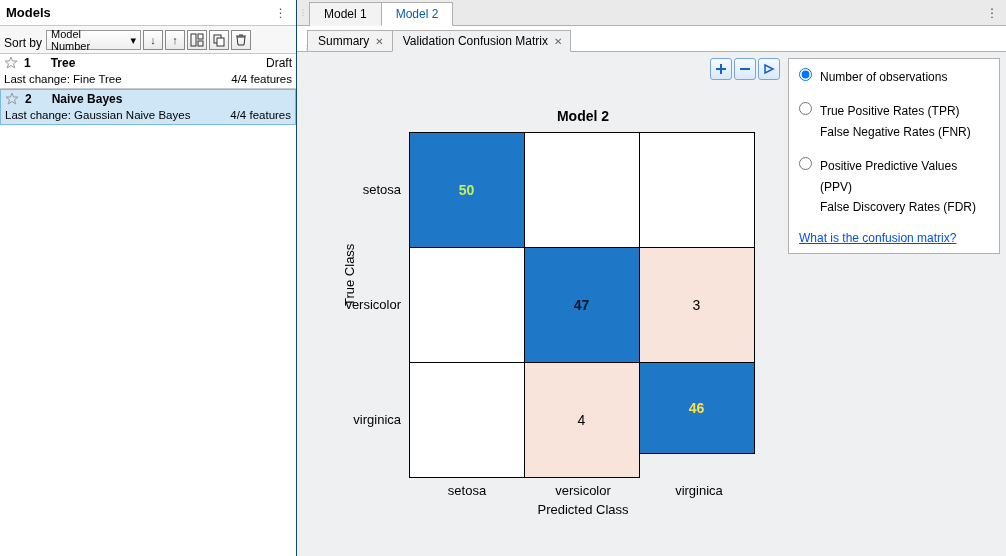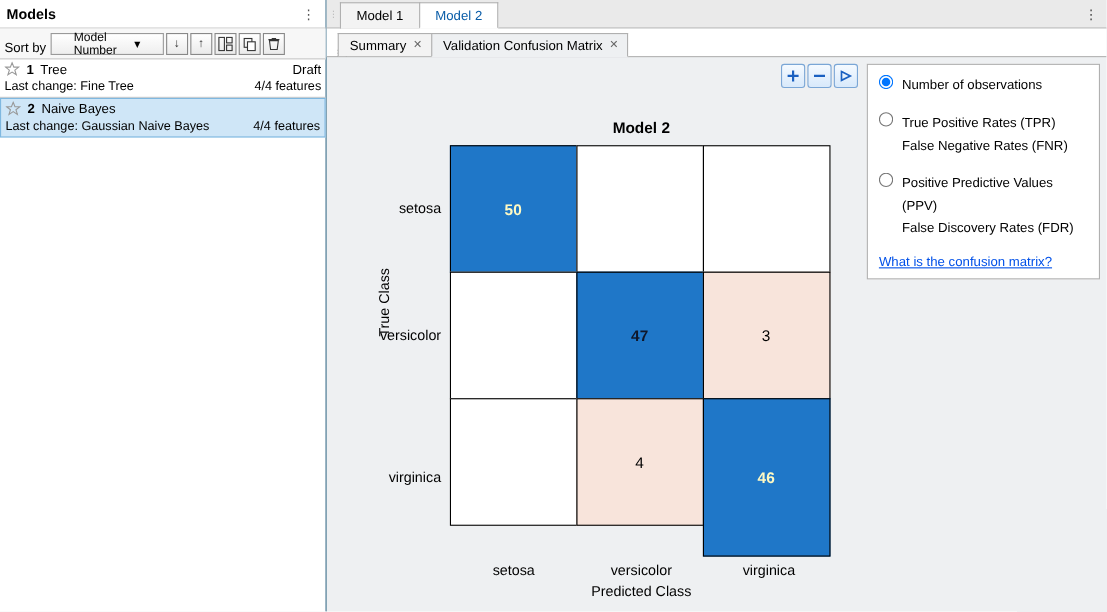--- a/index.html
+++ b/index.html
@@ -8,31 +8,31 @@
 .app { display: flex; width: 100%; height: 100%; }
 
 
 .left { width: 297px; border-right: 1px solid #0c4a6e; display: flex; flex-direction: column; background: #fff; }
 .left-header { display: flex; align-items: center; justify-content: space-between; padding: 4px 6px; border-bottom: 1px solid #c8c8c8; height: 26px; }
 .left-header h2 { font-size: 13px; font-weight: bold; }
 .menu-dots { width: 20px; text-align: center; cursor: pointer; color: #555; letter-spacing: -1px; }
 
 .sort-row { display: flex; align-items: flex-end; gap: 2px; padding: 3px 4px; border-bottom: 1px solid #c8c8c8; background: #f7f7f7; height: 28px; }
 .sort-label { font-size: 12px; margin-right: 2px; }
-.sort-select { flex: 0 0 95px; border: 1px solid #999; background: linear-gradient(#fff,#eee); padding: 1px 20px; height: 20px; font-size: 11px; display: flex; align-items: center; justify-content: space-between; cursor: pointer; gap: 16px; }
+.sort-select { flex: 0 0 95px; border: 1px solid #999; background: linear-gradient(#fff,#eee); padding: 1px 4px; height: 20px; font-size: 11px; display: flex; align-items: center; justify-content: space-between; cursor: pointer; gap: 16px; }
 .tb-btn { width: 20px; height: 20px; border: 1px solid #888; background: linear-gradient(#fff,#eaeaea); display: flex; align-items: center; justify-content: center; cursor: pointer; font-size: 11px; color: #333; }
 .tb-btn svg { width:14px; height:14px; }
 
 .model-item { border-bottom: 1px solid #c8c8c8; }
 .model-item.selected { background: #cfe6f7; border:1px solid #7fb8e0; }
 .mi-row1 { display: flex; align-items: center; padding: 2px 4px; gap: 4px; }
 .star { width:14px; height:14px; flex-shrink:0; }
 .star svg { width:14px; height:14px; display:block; }
 .mi-num { font-weight: bold; margin-left:2px;}
-.mi-name { font-weight: normal; margin-left:2px;}
+.mi-name { font-weight: bold; margin-left:16px;}
 .mi-badge { margin-left:auto; font-weight:normal; }
 .mi-badge.framed { border:1px solid #888; padding:1px 4px; background:#fff; }
 .mi-row2 { display:flex; justify-content:space-between; padding:1px 4px 3px 4px; font-size:11.5px; }
 
 
 .right { flex:1; display:flex; flex-direction:column; background:#eef0f2; }
 .tabs-outer { display:flex; align-items:center; background:#eaeaea; height:26px; border-bottom:1px solid #b0b0b0; }
 .tab { padding:4px 14px; font-size:12px; border:1px solid #b0b0b0; border-bottom:none; margin-top:2px; margin-left:-1px; background:#f3f3f3; cursor:pointer; position:relative; }
 .tab.first { margin-left:6px;}
 .tab.active { background:#fff; color:#0a5da8; font-weight:normal; border-bottom:1px solid #fff; }
@@ -184,39 +184,39 @@
         </div>
 
         <div class="chart-wrap">
           <div class="chart-title" style="left:calc(72px + 174px);">Model 2</div>
           <div style="position:relative;">
             <div style="position:absolute; left:12px; top:174px; transform:translateY(-50%) rotate(-90deg); transform-origin:left center; font-size:13px;">True Class</div>
             <div id="matrix-rows">
                 <div class="row-wrap">
                   <div class="row-label">setosa</div>
                   <div style="display: flex;">
-                    <div style="width: 116px; height: 116px; border: 1px solid rgb(0, 0, 0); display: flex; align-items: center; justify-content: center; font-size: 14px; margin: -0.5px; background: rgb(31, 119, 200); color: #fef9c3; font-weight: bold;">50</div>
+                    <div style="width: 116px; height: 116px; border: 1px solid rgb(0, 0, 0); display: flex; align-items: center; justify-content: center; font-size: 14px; margin: -0.5px; background: rgb(31, 119, 200); color: #bef264; font-weight: bold;">50</div>
                     <div style="width: 116px; height: 116px; border: 1px solid rgb(0, 0, 0); display: flex; align-items: center; justify-content: center; font-size: 14px; margin: -0.5px; background: rgb(255, 255, 255);"></div>
                     <div style="width: 116px; height: 116px; border: 1px solid rgb(0, 0, 0); display: flex; align-items: center; justify-content: center; font-size: 14px; margin: -0.5px; background: rgb(255, 255, 255);"></div>
                   </div>
                 </div>
                 <div class="row-wrap">
                   <div class="row-label">versicolor</div>
                   <div style="display: flex;">
                     <div style="width: 116px; height: 116px; border: 1px solid rgb(0, 0, 0); display: flex; align-items: center; justify-content: center; font-size: 14px; margin: -0.5px; background: rgb(255, 255, 255);"></div>
                     <div style="width: 116px; height: 116px; border: 1px solid rgb(0, 0, 0); display: flex; align-items: center; justify-content: center; font-size: 14px; margin: -0.5px; background: rgb(31, 119, 200); color: #0f172a; font-weight: bold;">47</div>
                     <div style="width: 116px; height: 116px; border: 1px solid rgb(0, 0, 0); display: flex; align-items: center; justify-content: center; font-size: 14px; margin: -0.5px; background: rgb(248, 228, 219);">3</div>
                   </div>
                 </div>
                 <div class="row-wrap">
                   <div class="row-label">virginica</div>
                   <div style="display: flex;">
                     <div style="width: 116px; height: 116px; border: 1px solid rgb(0, 0, 0); display: flex; align-items: center; justify-content: center; font-size: 14px; margin: -0.5px; background: rgb(255, 255, 255);"></div>
                     <div style="width: 116px; height: 116px; border: 1px solid rgb(0, 0, 0); display: flex; align-items: center; justify-content: center; font-size: 14px; margin: -0.5px; background: rgb(248, 228, 219);">4</div>
-                    <div style="width: 116px; height: 144px; border: 1px solid rgb(0, 0, 0); display: flex; align-items: center; justify-content: center; font-size: 14px; margin: -0.5px; background: rgb(31, 119, 200); color: #fef9c3; font-weight: bold;">46</div>
+                    <div style="width: 116px; height: 92px; border: 1px solid rgb(0, 0, 0); display: flex; align-items: center; justify-content: center; font-size: 14px; margin: -0.5px; background: rgb(31, 119, 200); color: #fde047; font-weight: bold;">46</div>
                   </div>
                 </div>
               </div>
             <div id="xhdr" style="display:flex; margin-left:72px;">
                 <div style="width: 116px; text-align: center; padding-top: 6px; font-size: 13px;">setosa</div>
                 <div style="width: 116px; text-align: center; padding-top: 6px; font-size: 13px;">versicolor</div>
                 <div style="width: 116px; text-align: center; padding-top: 6px; font-size: 13px;">virginica</div>
               </div>
             <div style="margin-left:72px; width:348px;" class="axis-x">Predicted Class</div>
           </div>

